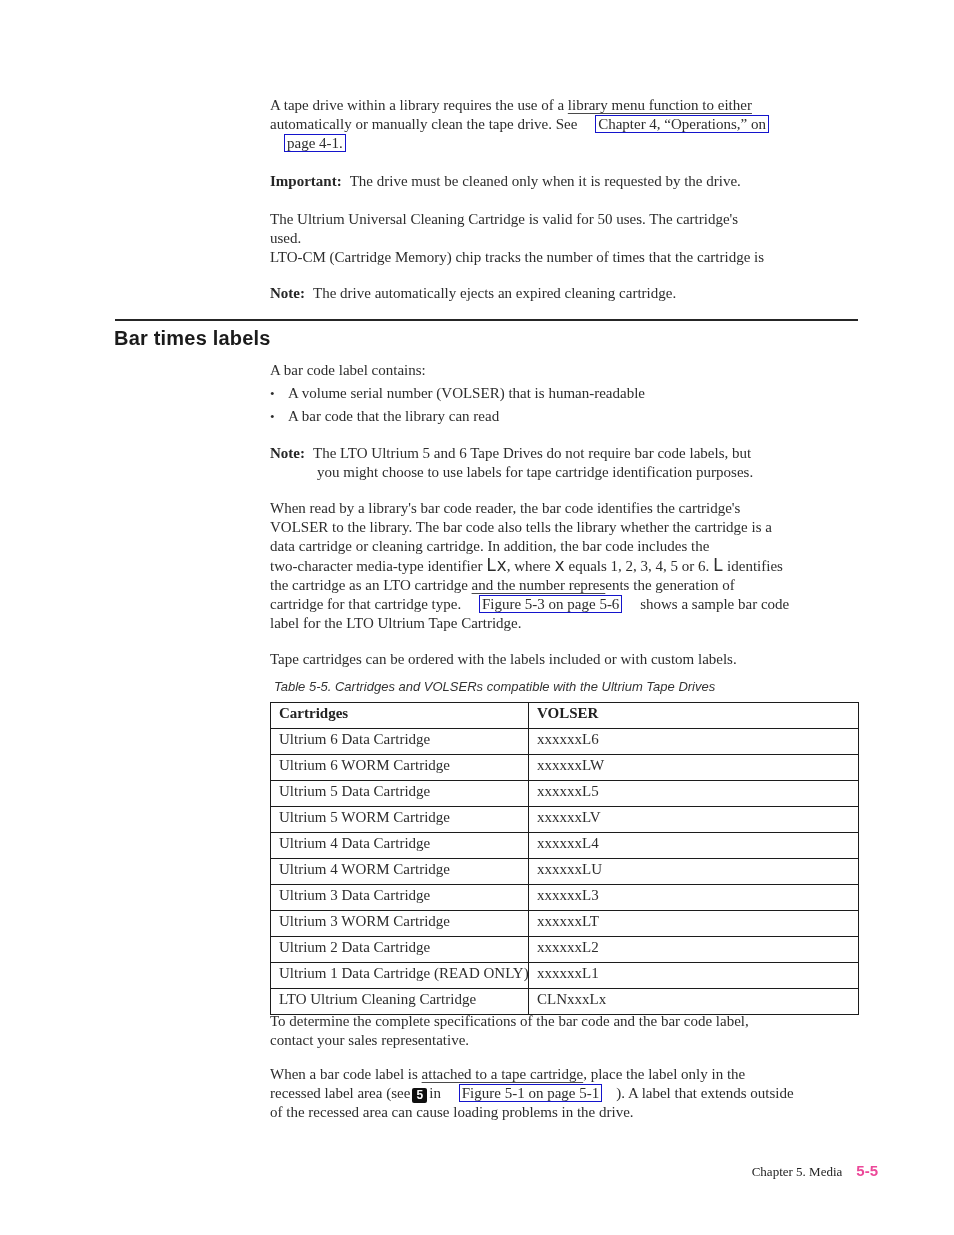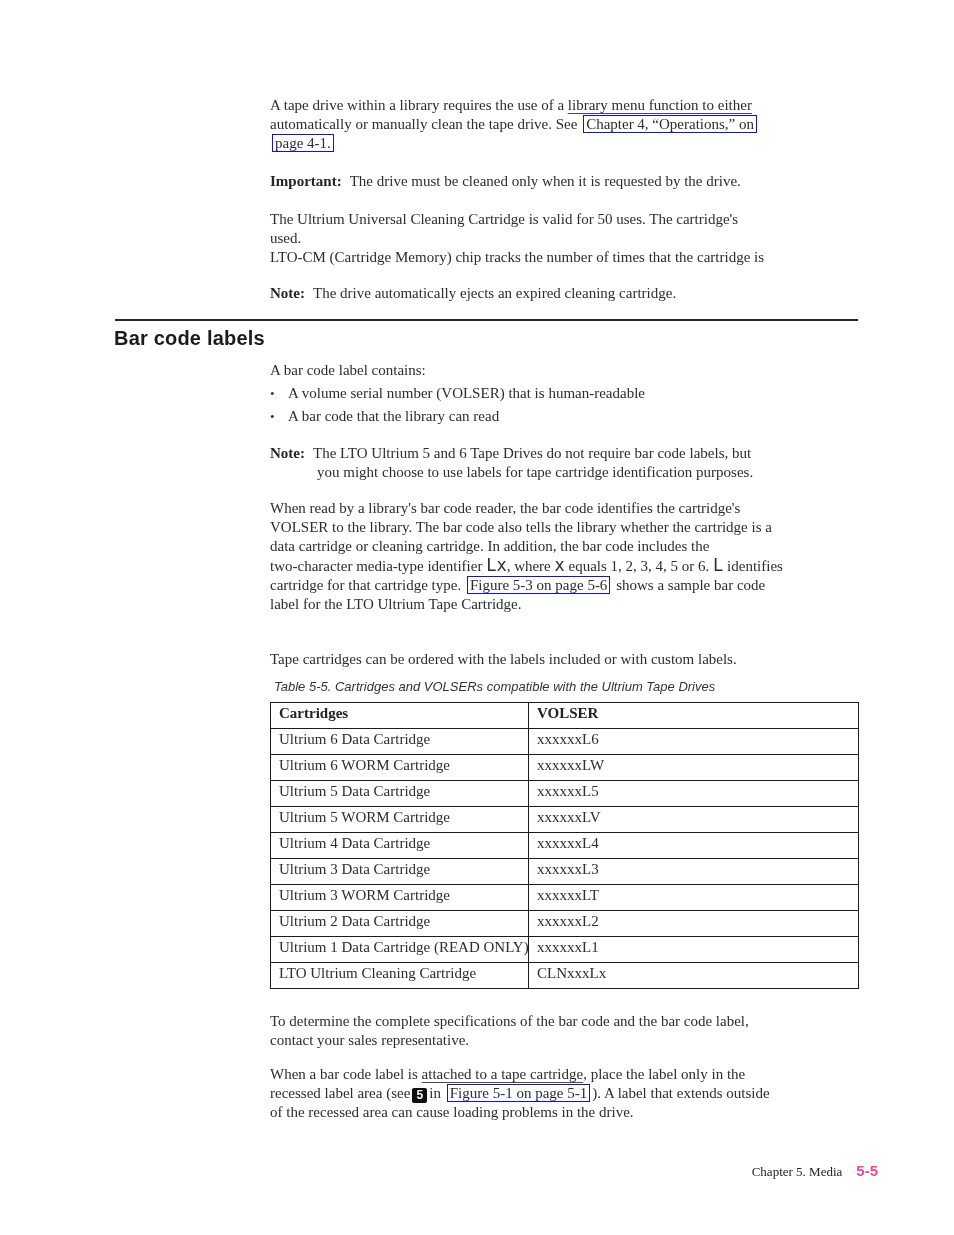--- a/index.html
+++ b/index.html
@@ -6,21 +6,21 @@
   .page {
     position:relative; width:954px; height:1235px; background:#ffffff;
     font-family:"Liberation Serif", serif; color:#2d2d2d; overflow:hidden;padding-left:20px;
   }
   .body-text { position:absolute; left:270px; font-size:15px; line-height:19px; white-space:nowrap; }
   .line { display:block; }
   .note-label { font-weight:bold; color:#262626; margin-right:8px; }
   .hang { margin-left:47px; }
   .link-box {
     display:inline-block; border:1.5px solid #1414cc; padding:0 2px;
-    margin:0 2px; line-height:16px; cursor:pointer;
+    margin:0 14px; line-height:16px; cursor:pointer;
   }
   .rev-underline { text-decoration:underline; text-underline-offset:3px; text-decoration-color:#4a4a4a; text-decoration-thickness:1px; }
   .mono { font-family:"DejaVu Sans Mono", monospace; font-size:17px; }
   .rule { position:absolute; left:115px; width:743px; border-top:2px solid #262626; }
   .section-heading {
     position:absolute; left:114px; top:327px;
     font-family:"Liberation Sans", sans-serif; font-weight:bold;
     font-size:20px; color:#1b1b1b; letter-spacing:0.2px;
   }
   .bullet-row { display:flex; }
@@ -73,21 +73,21 @@
     <span class="line">The Ultrium Universal Cleaning Cartridge is valid for 50 uses. The cartridge's</span>
     <span class="line">used.</span>
     <span class="line">LTO-CM (Cartridge Memory) chip tracks the number of times that the cartridge is</span>
   </div>
 
   <div class="body-text" style="top:284px;">
     <span class="line"><span class="note-label">Note:</span><span>The drive automatically ejects an expired cleaning cartridge.</span></span>
   </div>
 
   <div class="rule" style="top:319px;"></div>
-  <div class="section-heading">Bar code labels</div>
+  <div class="section-heading">Bar times labels</div>
 
   <div class="body-text" style="top:361px;">
     <span class="line">A bar code label contains:</span>
   </div>
   <div class="body-text" style="top:384px;">
     <span class="line bullet-row">
         <span class="bullet-glyph">•</span>
         <span>A volume serial number (VOLSER) that is human-readable</span>
       </span>
     <span class="line bullet-row" style="margin-top:4px;">
@@ -99,20 +99,21 @@
   <div class="body-text" style="top:444px;">
     <span class="line"><span class="note-label">Note:</span><span>The LTO Ultrium 5 and 6 Tape Drives do not require bar code labels, but</span></span>
     <span class="line hang">you might choose to use labels for tape cartridge identification purposes.</span>
   </div>
 
   <div class="body-text" style="top:499px;">
     <span class="line">When read by a library's bar code reader, the bar code identifies the cartridge's</span>
     <span class="line">VOLSER to the library. The bar code also tells the library whether the cartridge is a</span>
     <span class="line">data cartridge or cleaning cartridge. In addition, the bar code includes the</span>
     <span class="line"><span>two-character media-type identifier </span><span class="mono">Lx</span><span>, where </span><span class="mono">x</span><span> equals 1, 2, 3, 4, 5 or 6. </span><span class="mono">L</span><span> identifies</span></span>
+    <span class="line"><span>the cartridge as an LTO cartridge </span><span class="rev-underline">and the number repres</span><span>ents the generation of</span></span>
     <span class="line"><span>cartridge for that cartridge type. </span><span class="link-box">Figure 5-3 on page 5-6</span><span> shows a sample bar code</span></span>
     <span class="line">label for the LTO Ultrium Tape Cartridge.</span>
   </div>
 
   <div class="body-text" style="top:650px;">
     <span class="line">Tape cartridges can be ordered with the labels included or with custom labels.</span>
   </div>
 
   <div class="caption">Table 5-5. Cartridges and VOLSERs compatible with the Ultrium Tape Drives</div>
 
@@ -138,20 +139,24 @@
           <td>Ultrium 5 Data Cartridge</td>
           <td>xxxxxxL5</td>
         </tr>
     <tr>
           <td>Ultrium 5 WORM Cartridge</td>
           <td>xxxxxxLV</td>
         </tr>
     <tr>
           <td>Ultrium 4 Data Cartridge</td>
           <td>xxxxxxL4</td>
+        </tr>
+    <tr>
+          <td>Ultrium 4 WORM Cartridge</td>
+          <td>xxxxxxLU</td>
         </tr>
     <tr>
           <td>Ultrium 3 Data Cartridge</td>
           <td>xxxxxxL3</td>
         </tr>
     <tr>
           <td>Ultrium 3 WORM Cartridge</td>
           <td>xxxxxxLT</td>
         </tr>
     <tr>

